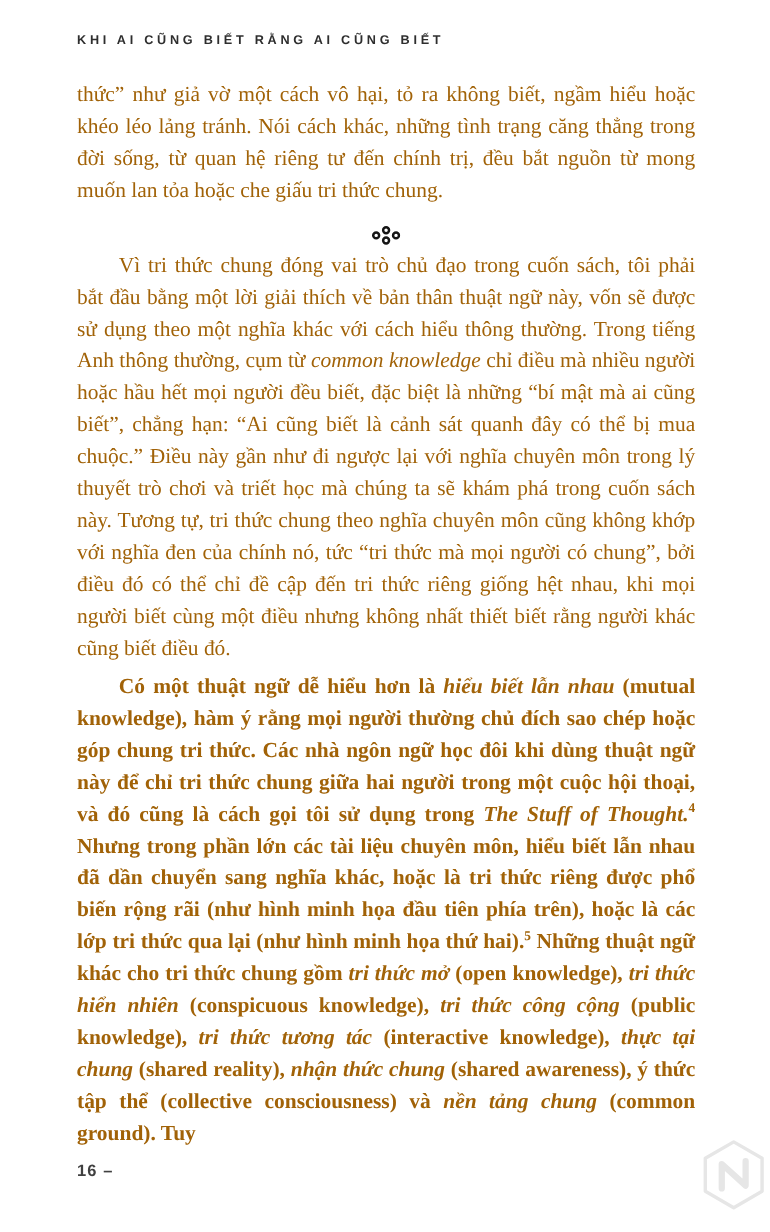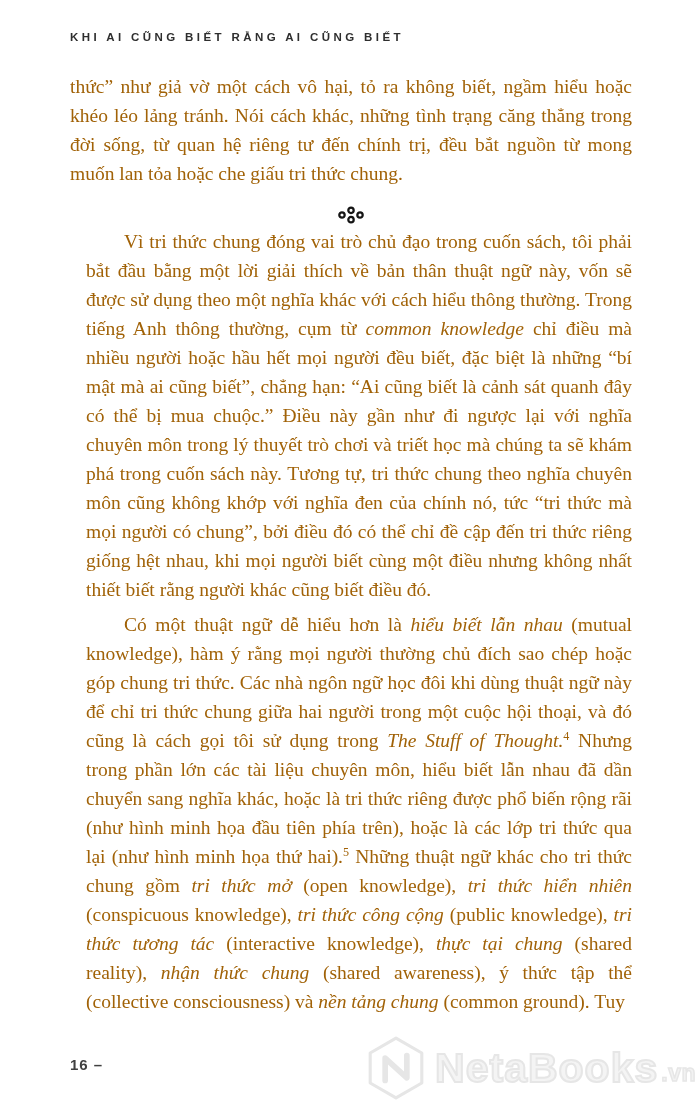--- a/index.html
+++ b/index.html
@@ -35,24 +35,24 @@
     line-height: 29px;
     color: #a16207;
     text-align: justify;
     text-justify: inter-word;
   }
   .body-para {
     margin: 0;
   }
   .body-para + .body-para {
     margin-top: 6px;
+    font-weight: bold;
   }
   .body-para.indent {
     text-indent: 38px;
-    margin-left: 16px;
   }
   .body-para em {
     font-style: italic;
   }
   .body-para sup {
     font-size: 0.62em;
     line-height: 0;
     vertical-align: super;
   }
   .separator {
@@ -138,19 +138,15 @@
 
   <div class="page-number">16 –</div>
 
   <div class="watermark">
     <span class="watermark-logo">
       <svg width="58" height="64" viewBox="0 0 56 62" fill="none" stroke="#e6e6e6" stroke-width="3">
         <path d="M28 2 L53 16.5 L53 45.5 L28 60 L3 45.5 L3 16.5 Z" stroke-linejoin="round"></path>
         <path d="M17.5 43 L17.5 21.5 L38.5 40.5 L38.5 19" stroke-width="5.5" stroke-linejoin="round" stroke-linecap="round"></path>
       </svg>
     </span>
-    <span class="watermark-wordmark">
-      <span class="watermark-brand">NetaBooks</span>
-      <span class="watermark-tld">.vn</span>
-    </span>
   </div>
 
 </div>
 
 </body></html>

